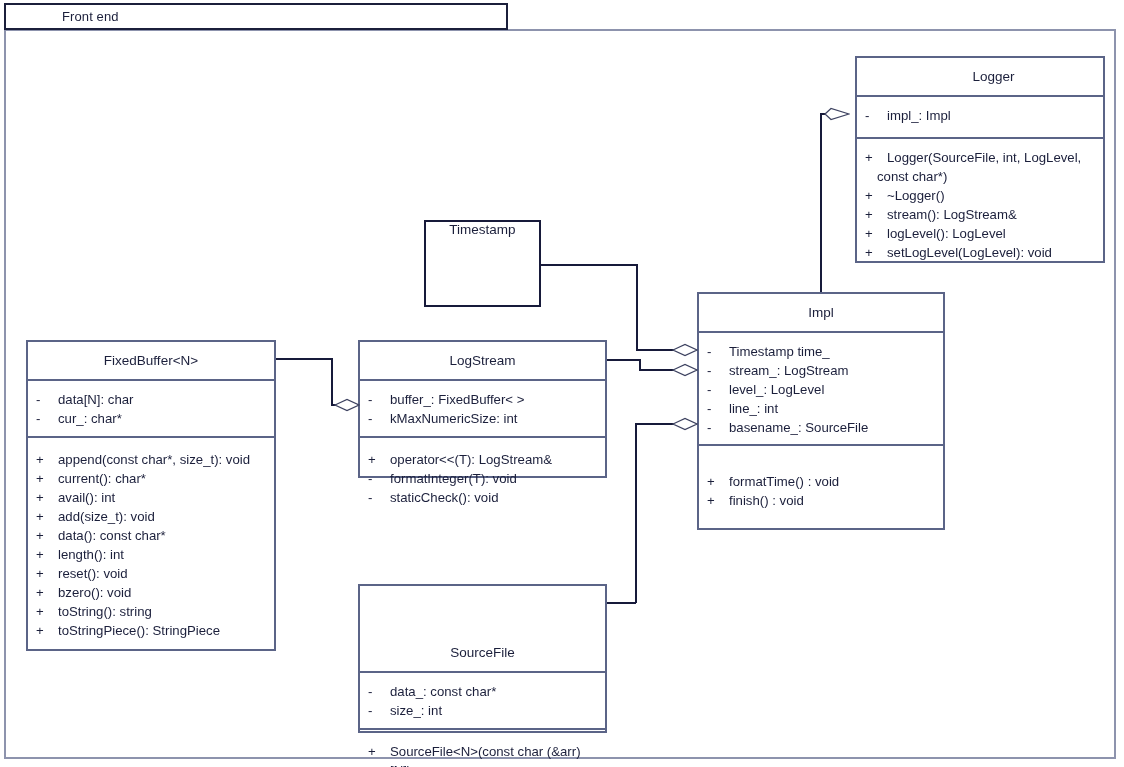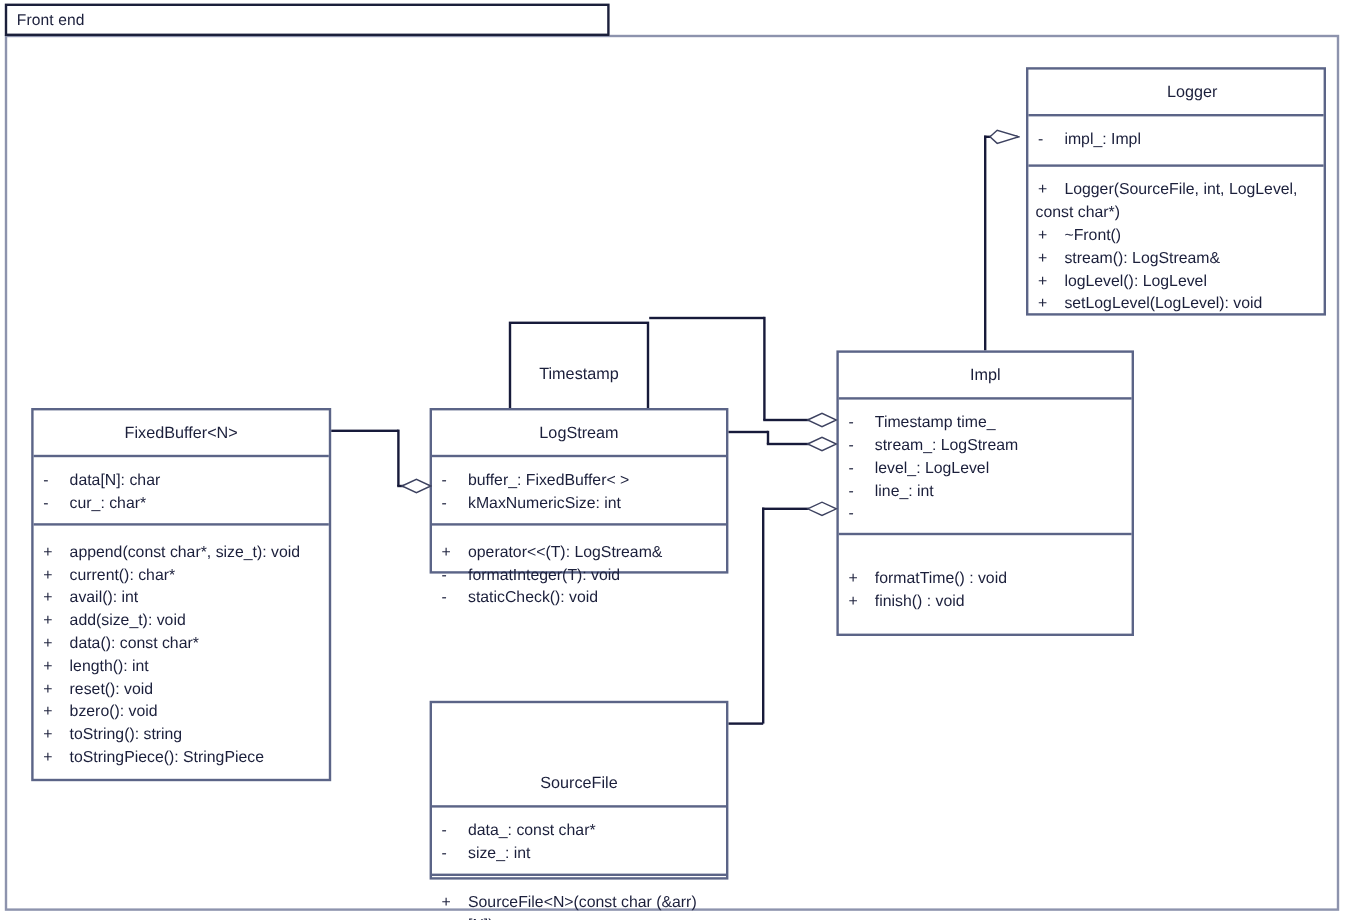--- a/index.html
+++ b/index.html
@@ -17,21 +17,21 @@
     box-sizing:border-box;
     background:#fff;
   }
   #tab{
     position:absolute; left:4px; top:3px;
     width:504px; height:27px;
     border:2px solid #1b1f3b;
     box-sizing:border-box;
     background:#fff;
     z-index:5;
-    display:flex; align-items:center;
+    display:flex; align-items:center;padding-left:48px;
   }
   #tab .tab-label{
     font-size:13px; padding-left:8px; color:#1b1f3b; letter-spacing:.1px;
   }
 
   
   .cls{
     position:absolute; box-sizing:border-box;
     background:#fff;
     border:2px solid #5b6487;
@@ -44,28 +44,28 @@
     font-size:13.5px; color:#1b1f3b;
   }
   .rowlist{ padding:9px 0 9px 0; }
   .row{
     display:flex; align-items:flex-start;
     font-size:13.2px; line-height:19px; color:#1b1f3b;
     padding:0 4px 0 8px; white-space:pre-wrap;
   }
   .row .vis{ width:22px; flex:0 0 22px; }
   .row .sig{ flex:1 1 auto; }
-  .row.cont{ padding-left:6px; }
+  .row.cont{ padding-left:20px; }
 
   
   .plainbox{
     position:absolute; box-sizing:border-box;
     background:#fff; border:2px solid #171a3a;
-    display:flex; align-items:center; justify-content:center;
-    font-size:13.5px; color:#1b1f3b; z-index:3;margin-top:48px;
+    display:flex; justify-content:center;
+    font-size:13.5px; color:#1b1f3b; z-index:3;
   }
 
   
   .conn{ position:absolute; background:#171a3a; z-index:1; }
   .h{ height:1.5px; }
   .v{ width:1.5px; }
   
   .dia{ position:absolute; z-index:4; }
 </style>
 </head>
@@ -123,21 +123,21 @@
   <div class="sec rowlist">
     <div class="row">
       <span class="vis">+</span>
       <span class="sig">Logger(SourceFile, int, LogLevel,</span>
     </div>
     <div class="row cont">
       <span class="sig">const char*)</span>
     </div>
     <div class="row">
       <span class="vis">+</span>
-      <span class="sig">~Front()</span>
+      <span class="sig">~Logger()</span>
     </div>
     <div class="row">
       <span class="vis">+</span>
       <span class="sig">stream(): LogStream&amp;</span>
     </div>
     <div class="row">
       <span class="vis">+</span>
       <span class="sig">logLevel(): LogLevel</span>
     </div>
     <div class="row">
@@ -161,20 +161,21 @@
     <div class="row">
       <span class="vis">-</span>
       <span class="sig">level_: LogLevel</span>
     </div>
     <div class="row">
       <span class="vis">-</span>
       <span class="sig">line_: int</span>
     </div>
     <div class="row">
       <span class="vis">-</span>
+      <span class="sig">basename_: SourceFile</span>
     </div>
   </div>
   <div class="sec rowlist" style="padding-top:26px;">
     <div class="row">
       <span class="vis">+</span>
       <span class="sig">formatTime() : void</span>
     </div>
     <div class="row">
       <span class="vis">+</span>
       <span class="sig">finish() : void</span>

